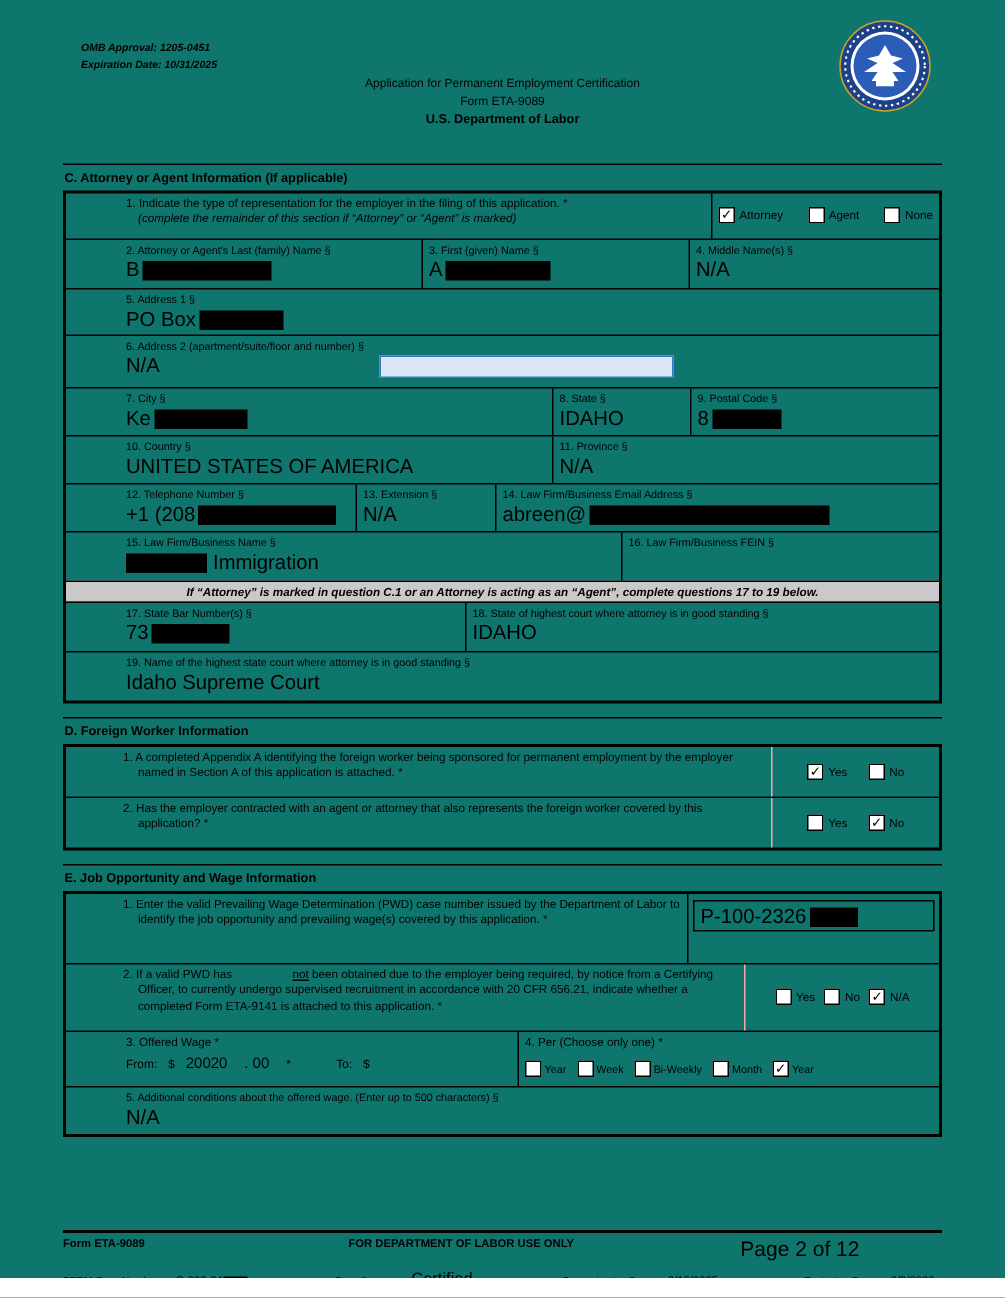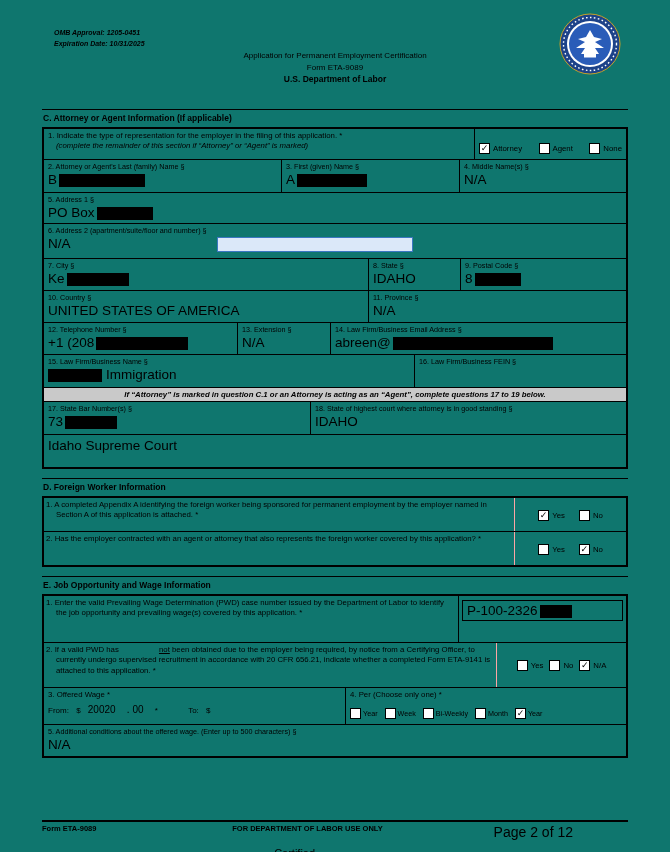--- a/index.html
+++ b/index.html
@@ -11,34 +11,34 @@
   .t3{font-weight:bold;font-size:8.5px;}
   .sealwrap{position:absolute;right:6px;top:-16px;width:64px;height:64px;}
   .section-head{border-top:1px solid #000;font-weight:bold;font-size:8.5px;padding:3px 0 4px 1px;}
   .mt1{margin-top:5px;}
   .mt2{margin-top:9px;}
   .tbl{border:2px solid #000;}
   .trow{display:flex;border-top:1px solid #000;align-items:stretch;}
   .tbl > .trow:first-child{border-top:none;}
   .tc{border-left:1px solid #000;padding:2px 4px;box-sizing:border-box;}
   .trow > .tc:first-child{border-left:none;}
-  .grow{flex:1 1 auto;min-width:0;}
+  .grow{flex:1 1 auto;min-width:0;margin-left:36px;}
   .lbl{font-size:7.2px;line-height:1.25;}
   .q{font-size:7.8px;line-height:1.32;}
   .qi{font-style:italic;padding-left:8px;}
   .hang{padding-left:12px;text-indent:-10px;}
   .b{font-weight:normal;}
   .u{text-decoration:underline;padding-left:38px;}
   .val{font-size:13.5px;line-height:1.1;margin-top:2px;white-space:nowrap;}
   .redact{display:inline-block;background:#000;height:13px;vertical-align:text-bottom;margin-left:2px;}
   .cb{display:inline-block;width:9px;height:9px;border:1px solid #000;font-size:9px;line-height:9px;
     text-align:center;vertical-align:middle;font-weight:bold;box-sizing:content-box;background:#fff;}
   .cbl{font-size:7.8px;vertical-align:middle;margin-left:3px;}
   .opt{white-space:nowrap;}
-  .optcell{display:flex;align-items:flex-end;justify-content:space-between;}
+  .optcell{display:flex;align-items:center;justify-content:space-between;}
   .dopt{display:flex;align-items:center;justify-content:center;gap:14px;border-left:1px solid #fca5a5;
     padding:2px 4px;box-sizing:border-box;}
   .notice{background:#c9c9c9;font-size:7.8px;font-weight:bold;font-style:italic;text-align:center;
     padding:2px 0;border-top:1px solid #000;}
   .bluefield{display:inline-block;width:196px;height:15px;background:#dbe8f9;border:1.6px solid #3b77c2;
     margin-left:146px;vertical-align:bottom;box-sizing:border-box;}
   .pwdbox{border:1.5px solid #000;margin:1px 0;padding:2px 4px;font-size:13.5px;white-space:nowrap;}
   .wage{margin-top:4px;font-size:8px;white-space:nowrap;}
   .wamt{font-size:10px;}
   .wsp1{margin-left:5px;} .wsp2{margin-left:9px;} .wsp3{margin-left:28px;}
@@ -185,20 +185,21 @@
         <div class="val"><span>73</span><span class="redact" style="width:52px"></span></div>
       </div>
       <div class="tc" style="flex:0 0 316px">
         <div class="lbl">18.  State of highest court where attorney is in good standing §</div>
         <div class="val">IDAHO</div>
       </div>
     </div>
 
     <div class="trow" style="min-height:32px">
       <div class="tc grow">
+        <div class="lbl">19.  Name of the highest state court where attorney is in good standing §</div>
         <div class="val">Idaho Supreme Court</div>
       </div>
     </div>
   </div>
 
   <div class="section-head mt2">D.    Foreign Worker Information</div>
   <div class="tbl">
     <div class="trow" style="min-height:33px">
       <div class="tc grow q hang"><span>1.  A completed </span><span class="b">Appendix A</span><span> identifying the foreign worker being sponsored for permanent employment by the employer named in Section A of this application is attached. *</span></div>
       <div class="dopt" style="flex:0 0 112px">

